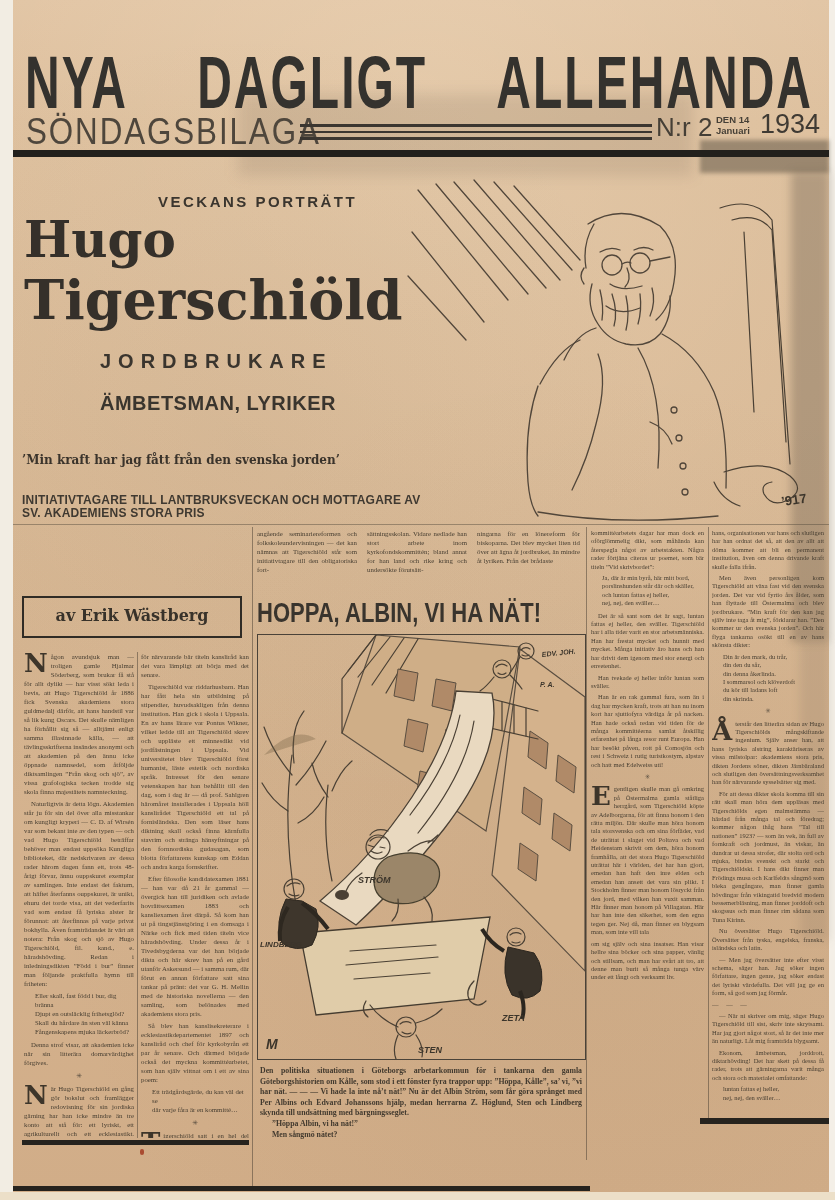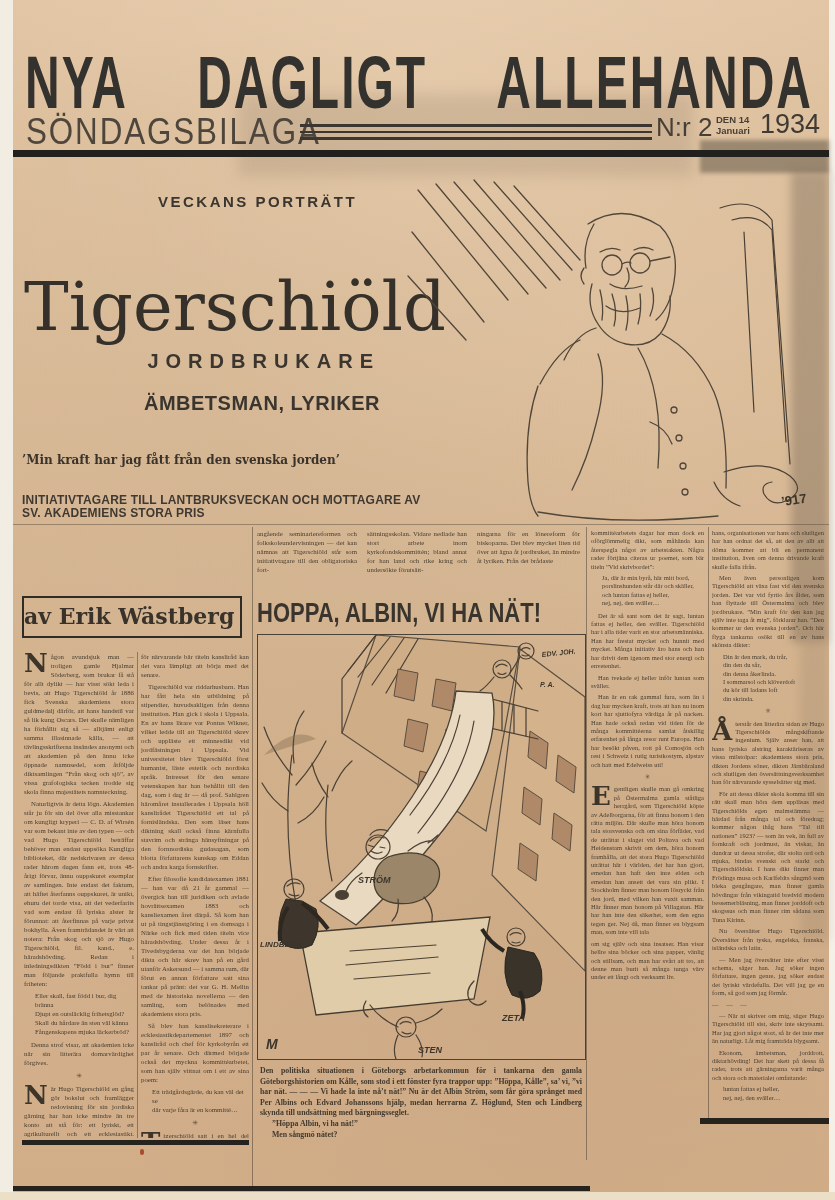--- a/index.html
+++ b/index.html
@@ -31,34 +31,34 @@
   .rule-lines div{height:2.5px;background:#3b3630;margin-bottom:4px;}
   .issue-no{left:656px;top:112px;font-family:"Liberation Sans",sans-serif;font-size:26px;color:#453f36;}
   .issue-date{left:716px;top:114px;font-family:"Liberation Sans",sans-serif;font-size:9.5px;font-weight:bold;
     color:#453f36;white-space:pre-line;line-height:11px;}
   .issue-year{left:760px;top:109px;font-family:"Liberation Sans",sans-serif;font-size:27px;color:#3f3a33;}
   .black-rule{left:13px;top:150px;width:816px;height:7px;background:#22201c;}
 
   .kicker{left:158px;top:193px;font-family:"Liberation Sans",sans-serif;font-weight:bold;
     font-size:15px;letter-spacing:2.5px;color:#3a352e;text-align:center;}
   .hl1{left:24px;top:210px;font-family:"DejaVu Serif",serif;font-weight:bold;font-size:50px;color:#35302a;}
-  .hl2{left:24px;top:268px;font-family:"DejaVu Serif",serif;font-weight:normal;font-size:67px;color:#35302a;}
-  .roles{left:100px;top:350px;width:280px;text-align:right;font-family:"Liberation Sans",sans-serif;
+  .hl2{left:24px;top:268px;font-family:"DejaVu Serif",serif;font-weight:bold;font-size:54px;color:#35302a;}
+  .roles{left:100px;top:350px;width:280px;text-align:left;font-family:"Liberation Sans",sans-serif;
     font-weight:bold;color:#3a352e;}
   .roles .r1{font-size:20px;letter-spacing:7px;}
   .roles .r2{font-size:20px;letter-spacing:.5px;margin-top:19px;}
   .deck{left:103px;top:404px;width:272px;font-family:"Liberation Sans",sans-serif;font-weight:bold;
     font-size:15px;line-height:21px;color:#3d382f;white-space:pre-line;text-align:justify;text-align-last:justify;}
   .quote{left:22px;top:453px;font-family:"DejaVu Serif",serif;font-weight:bold;font-size:12px;color:#3a332b;}
   .credit{left:22px;top:494px;font-family:"Liberation Sans",sans-serif;font-weight:bold;font-size:12px;
     line-height:13px;color:#3f3931;white-space:pre-line;letter-spacing:.2px;}
 
   .byline-box{left:22px;top:596px;width:216px;height:38px;border:2.5px solid #2f2b25;
-    line-height:36px;font-family:"DejaVu Serif",serif;font-weight:bold;
-    font-size:22px;color:#38322a;}
+    text-align:center;line-height:36px;font-family:"DejaVu Serif",serif;font-weight:bold;
+    font-size:16px;color:#38322a;}
 
   .crease{left:13px;top:524px;width:816px;height:1px;background:rgba(80,70,58,.45);}
   .vrule{width:1px;background:rgba(70,60,48,.5);}
   .vr1{left:137px;top:652px;height:486px;}
   .vr2{left:252px;top:527px;height:660px;}
   .vr3{left:586px;top:527px;height:633px;}
   .vr4{left:708px;top:527px;height:593px;}
 
   .col{position:absolute;text-align:justify;color:#473e31;overflow:hidden;}
   .col p{margin:0 0 3px 0;text-indent:7px;}
@@ -118,20 +118,21 @@
       <div></div>
       <div></div>
   </div>
   <div class="abs issue-no">N:r 2</div>
   <div class="abs issue-date">DEN 14
 Januari</div>
   <div class="abs issue-year">1934</div>
   <div class="abs black-rule"></div>
 
   <div class="abs kicker">VECKANS PORTRÄTT</div>
+  <div class="abs hl1">Hugo</div>
   <div class="abs hl2">Tigerschiöld</div>
   <div class="abs roles">
     <div class="r1">JORDBRUKARE</div>
     <div class="r2">ÄMBETSMAN, LYRIKER</div>
   </div>
   <div class="abs quote">’Min kraft har jag fått från den svenska jorden’</div>
   <div class="abs credit">INITIATIVTAGARE TILL LANTBRUKSVECKAN OCH MOTTAGARE AV
 SV. AKADEMIENS STORA PRIS</div>
 
   <div class="sketch">

